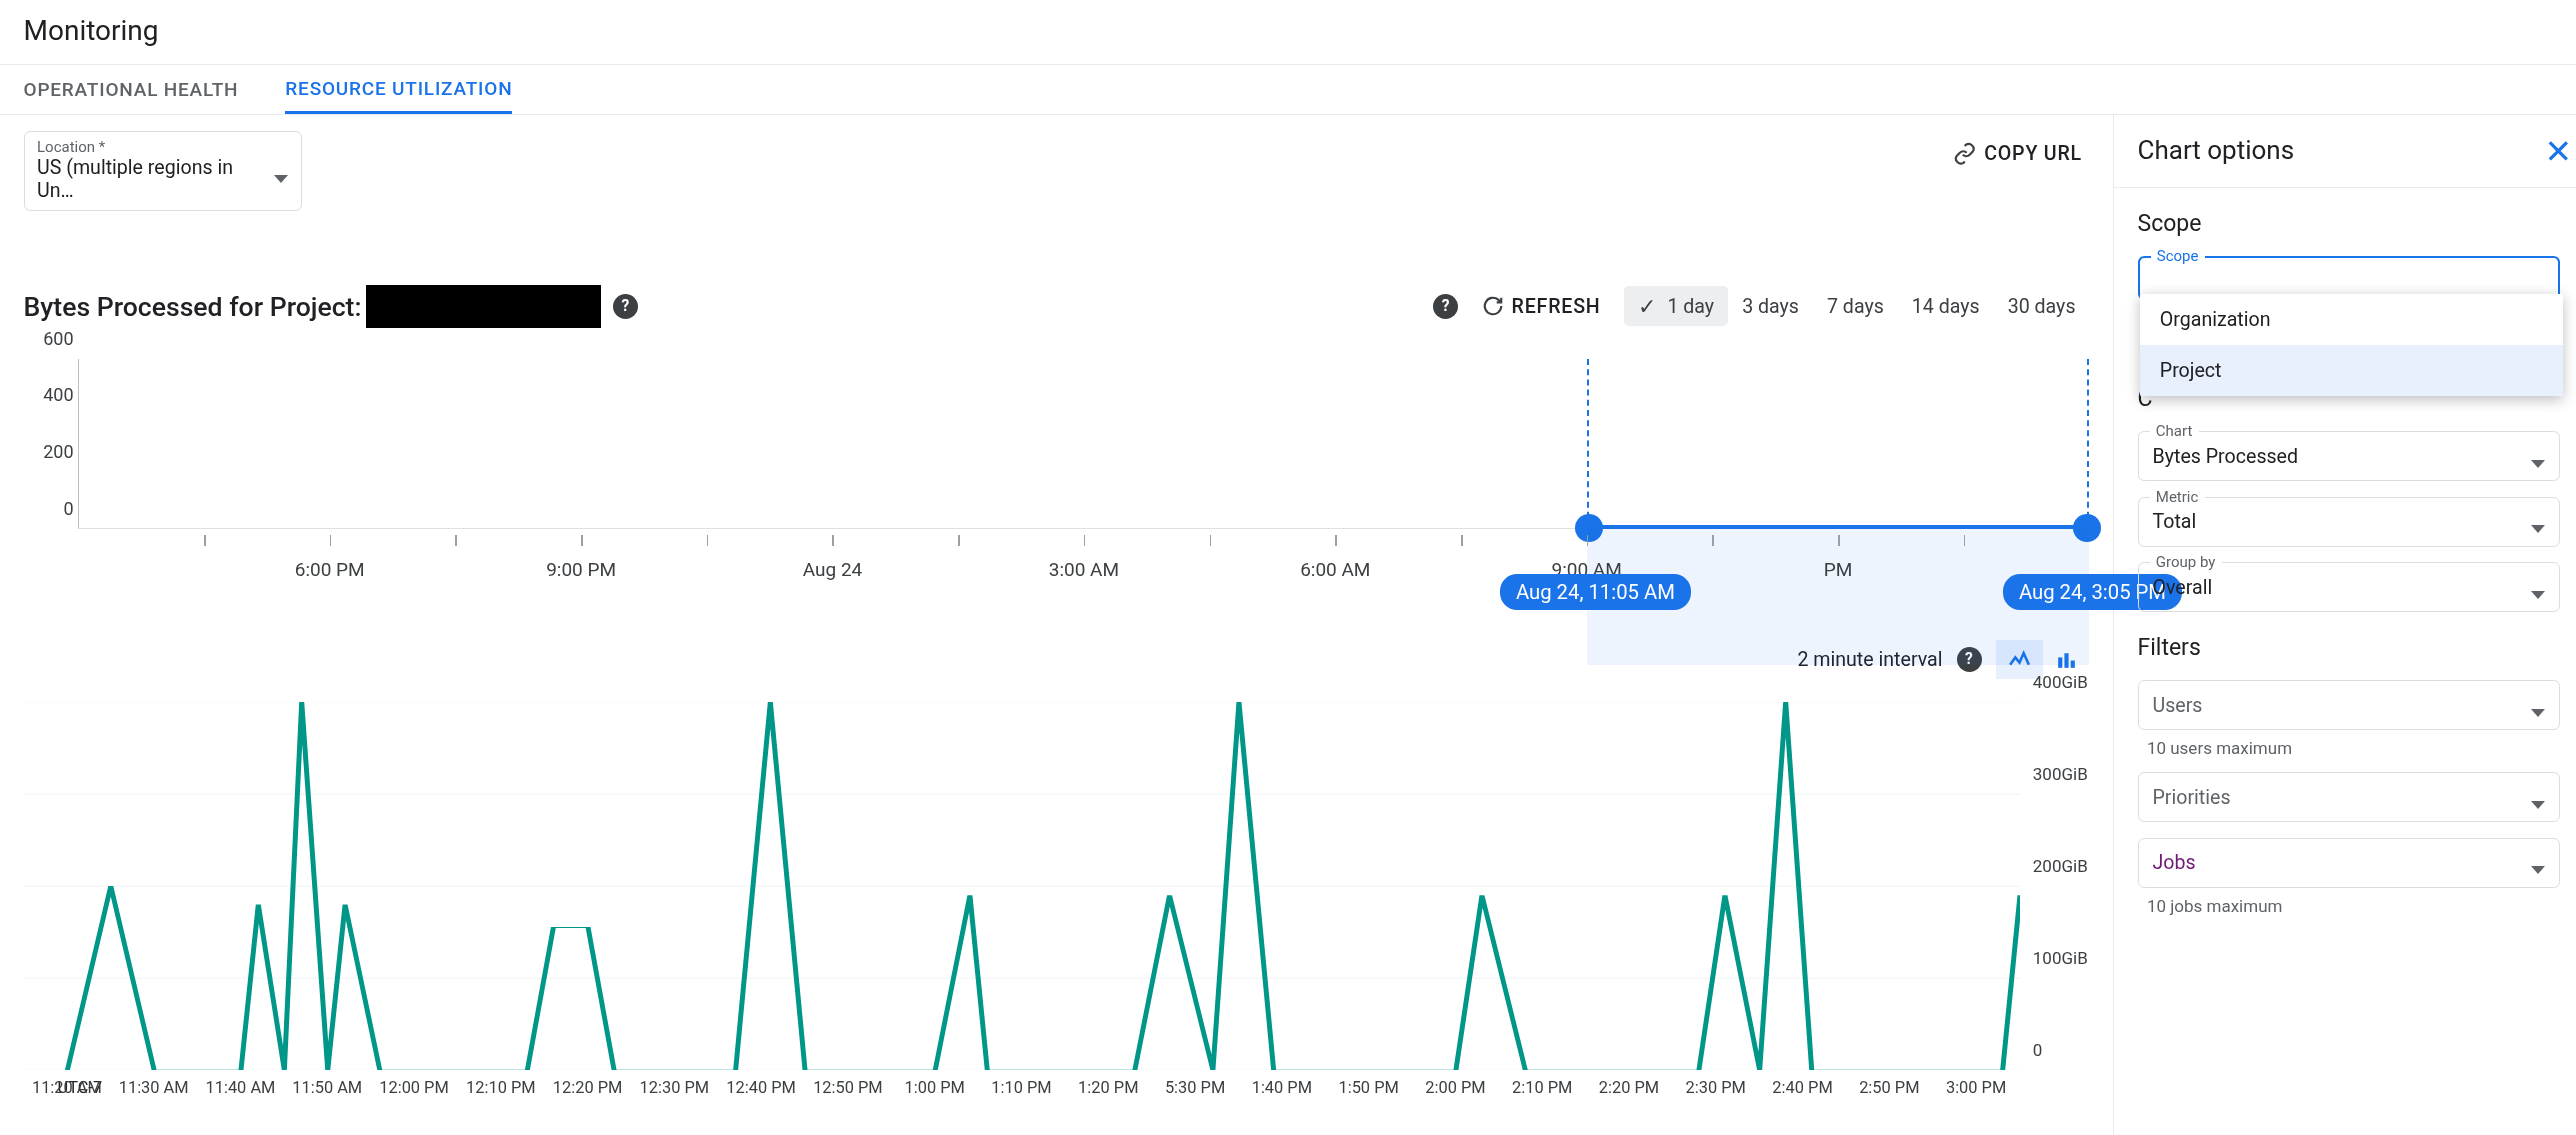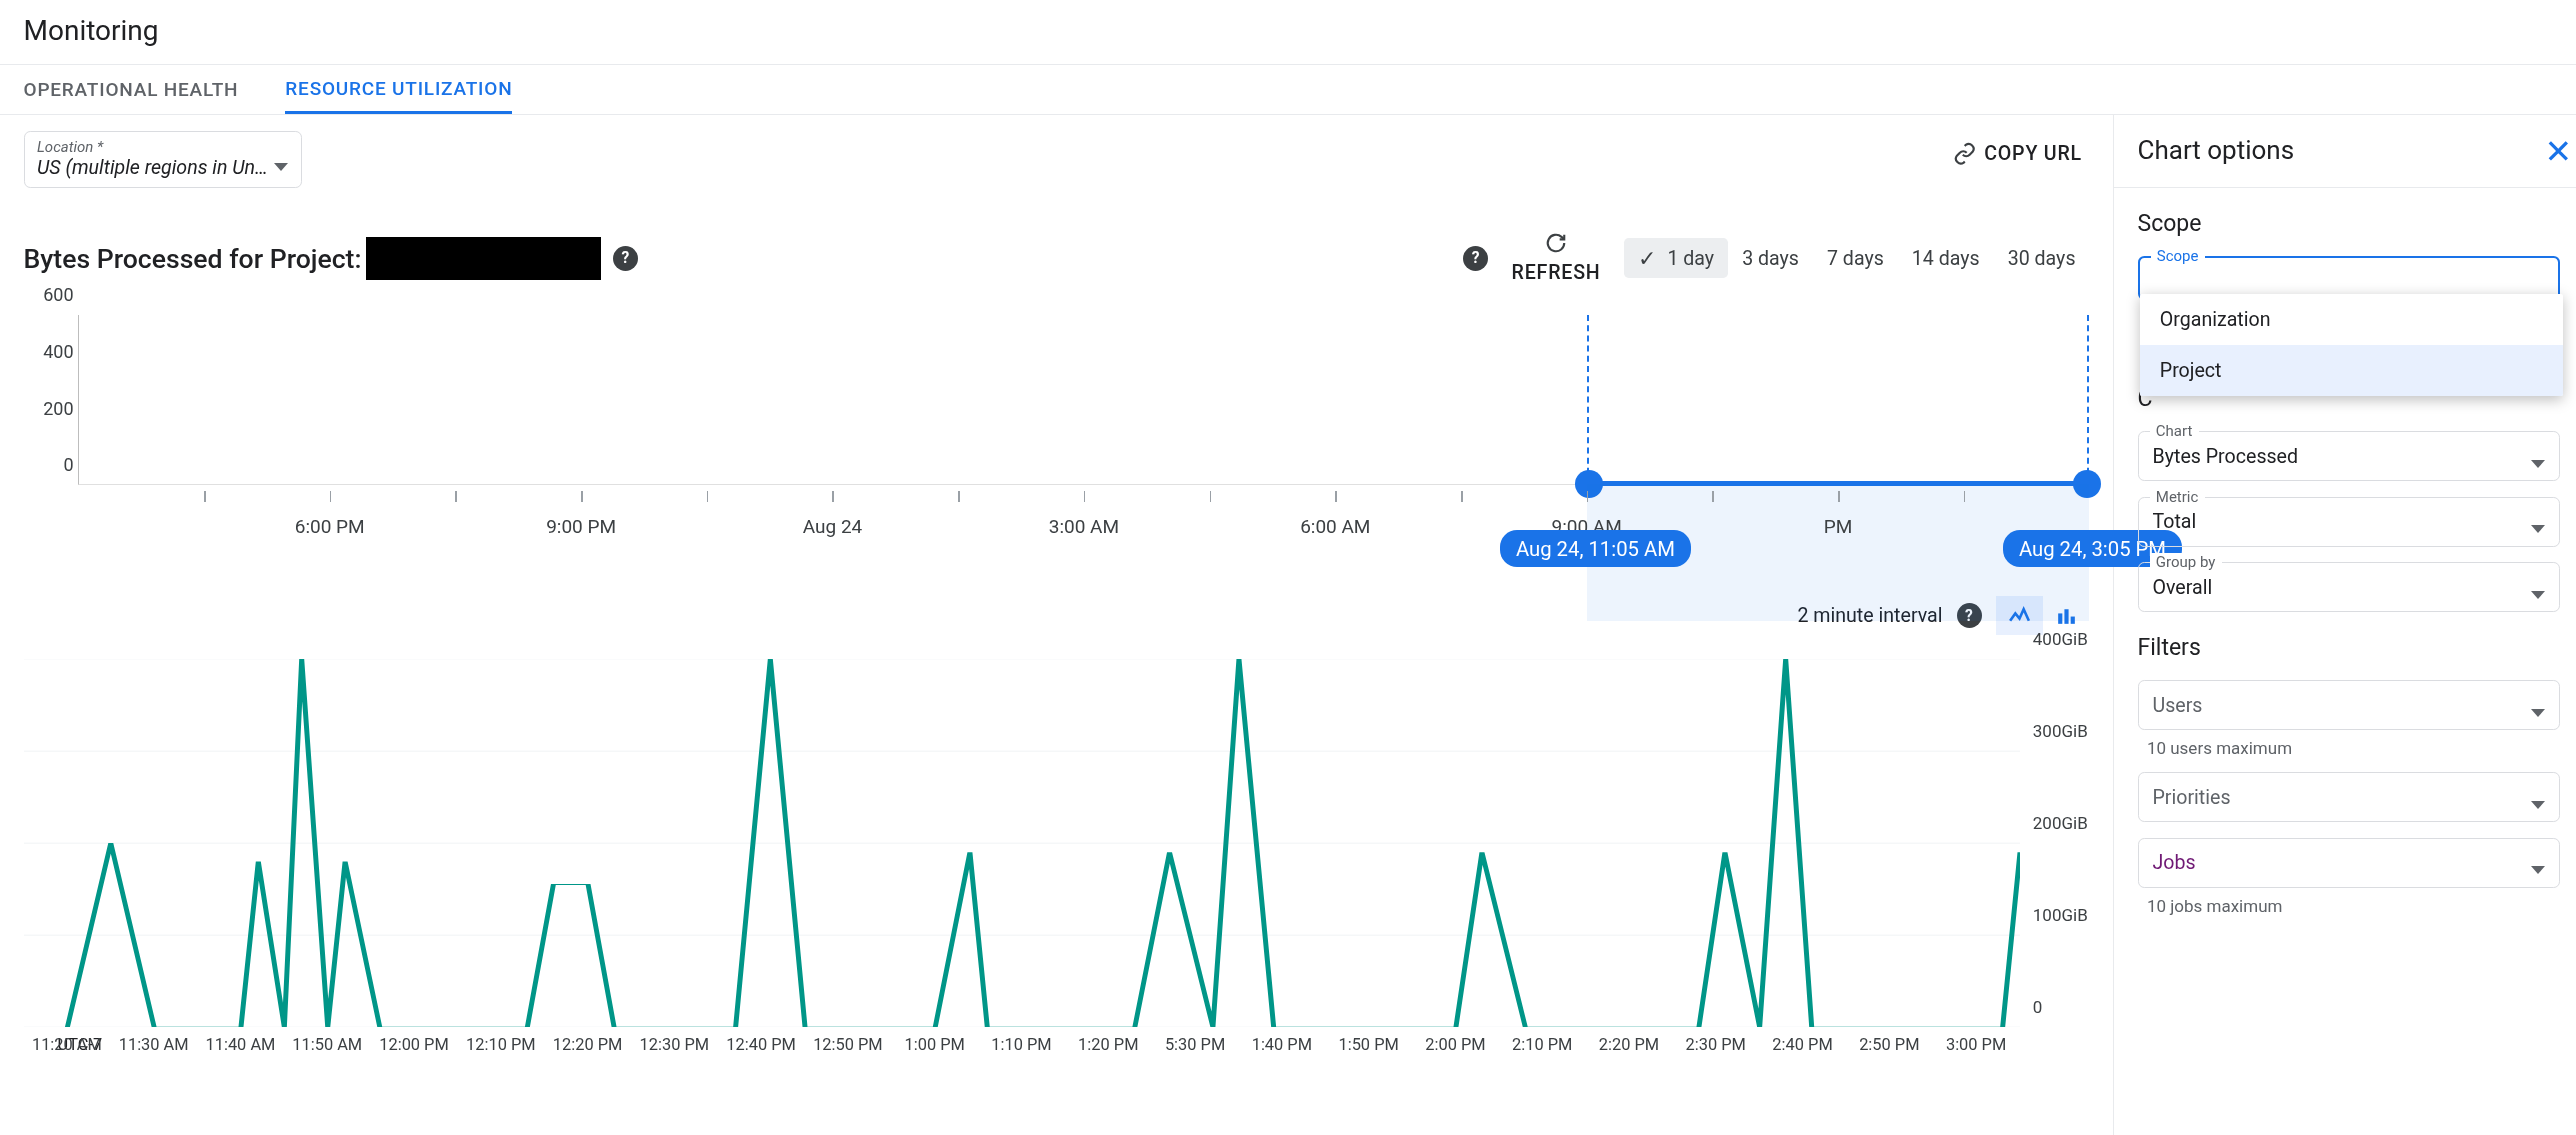--- a/index.html
+++ b/index.html
@@ -11,32 +11,32 @@
   .tabbar { display:flex; gap:47px; border-top:0.8px solid #e8eaed; border-bottom:0.8px solid #e8eaed; padding:0 23.5px; height:51px; align-items:center; }
   .tab { font-size:19px; letter-spacing:0.8px; font-weight:500; color:#5f6368; cursor:pointer; height:100%; display:flex; align-items:center; }
   .tab.active { color:#1a73e8; border-bottom:3.1px solid #1a73e8; }
 
   
   .main { display:flex; height:calc(1136px - 56px - 51px); }
   .leftpane { flex:1; padding:15.6px 23.5px 0 23.5px; position:relative; border-right:1.6px solid #e8eaed; }
   .rightpane { width:462px; padding:19.6px 15.6px 0 23.5px; position:relative; }
 
   
-  .loc-field { border:0.8px solid #dadce0; border-radius:6.3px; width:278px; padding:6.3px 12.5px 7.8px 12.5px; position:relative; margin-bottom:44px;font-style:italic; }
+  .loc-field { border:0.8px solid #dadce0; border-radius:6.3px; width:278px; padding:6.3px 12.5px 7.8px 12.5px; position:relative; margin-bottom:74px; }
   .loc-label { font-size:15px; color:#5f6368; }
   .loc-val { font-size:19.6px; display:flex; justify-content:space-between; align-items:center; }
 
   
   .titlerow { display:flex; align-items:center; justify-content:space-between; margin-bottom:31px; }
   .titleleft { display:flex; align-items:center; gap:11.7px; }
   .charttitle { font-size:26.6px; font-weight:500; display:flex; align-items:center; gap:4.7px;}
   .blackout { background:#000; width:235px; height:43px; display:inline-block;}
   .help-circ { width:25px; height:25px; border-radius:50%; background:#3c4043; color:#fff; display:inline-flex; align-items:center; justify-content:center; font-size:15.6px; font-weight:700; }
   .actions { display:flex; align-items:center; gap:23.5px; }
-  .refresh { display:flex; align-items:center; gap:7.8px; font-size:19.6px; font-weight:500; letter-spacing:0.8px; cursor:pointer;flex-direction:column; }
+  .refresh { display:flex; align-items:center; gap:7.8px; font-size:19.6px; font-weight:500; letter-spacing:0.8px; cursor:pointer; }
   .rangegrp { display:flex; gap:0;}
   .range { font-size:19.6px; padding:7.8px 14px; cursor:pointer; color:#3c4043; display:flex; align-items:center; gap:6.3px;}
   .range.sel { background:#eceef0; border-radius:4.7px; }
   .copyurl { display:flex; align-items:center; gap:7.8px; font-size:19.6px; letter-spacing:0.8px; font-weight:500; position:absolute; right:31px; top:27px;}
 
   
   .ov { position:relative; height:215px; margin-left:7.8px; margin-right:0; }
   .ov-y { position:absolute; left:0; top:0; bottom:45px; width:47px; }
   .ov-y div { position:absolute; right:4.7px; font-size:18px; color:#3c4043; transform:translateY(-50%); }
   .ov-plot { position:absolute; left:47px; right:0; top:0; bottom:45px; border-left:1.6px solid #bdbdbd; border-bottom:1.6px solid #e0e0e0; }

